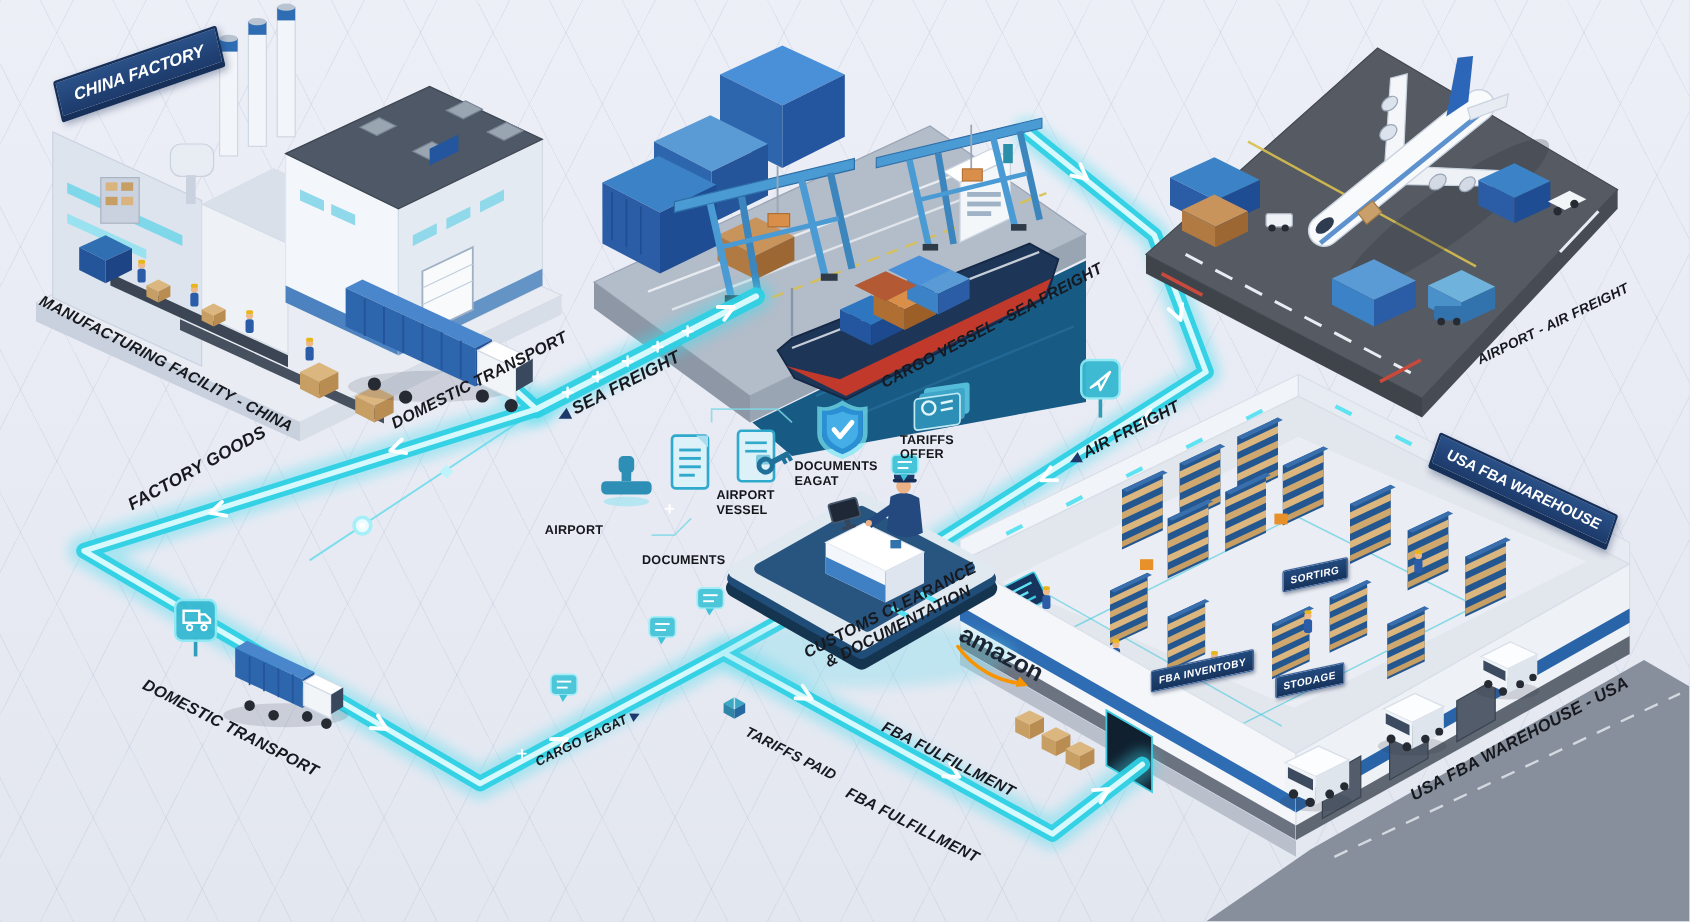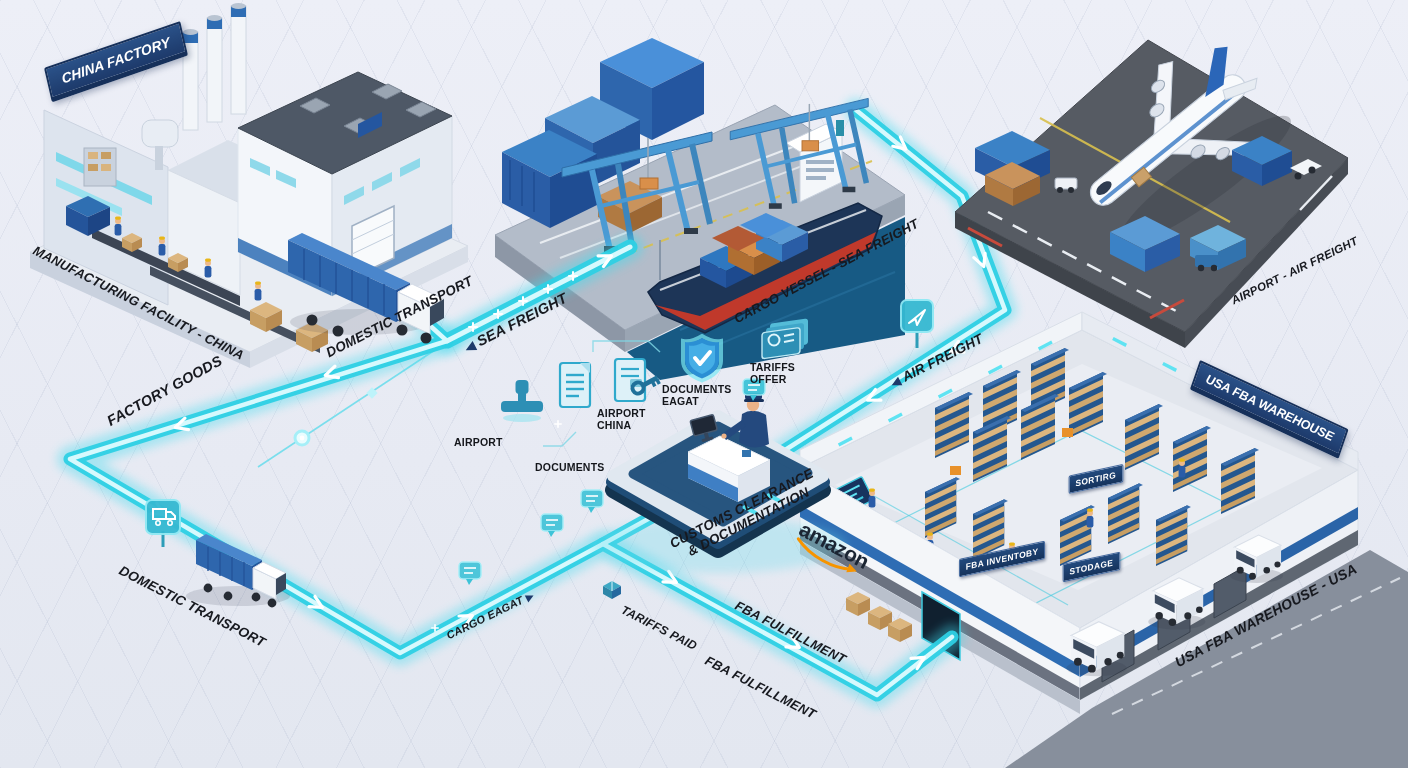--- a/index.html
+++ b/index.html
@@ -605,21 +605,21 @@
 
 <div class="lbl twoline" style="left:660px;top:500px;width:170px;transform:rotate(-27deg);font-size:13.5px;">
   <div>CUSTOMS CLEARANCE</div>
   <div>&amp; DOCUMENTATION</div>
 </div>
 
 <div class="iconlbl" style="left:488px;top:437px;width:68px;margin-left:-34px;">AIRPORT</div>
 <div class="iconlbl" style="left:575px;top:414px;width:80px;margin-left:-40px;margin-top:48px;">DOCUMENTS</div>
 <div class="iconlbl" style="left:632px;top:408px;width:70px;margin-left:-35px;">
   <div>AIRPORT</div>
-  <div>CHINA</div>
+  <div>VESSEL</div>
 </div>
 <div class="iconlbl" style="left:702px;top:384px;width:80px;margin-left:-40px;">
   <div>DOCUMENTS</div>
   <div>EAGAT</div>
 </div>
 <div class="iconlbl" style="left:785px;top:362px;width:70px;margin-left:-35px;">
   <div>TARIFFS</div>
   <div>OFFER</div>
 </div>
 

